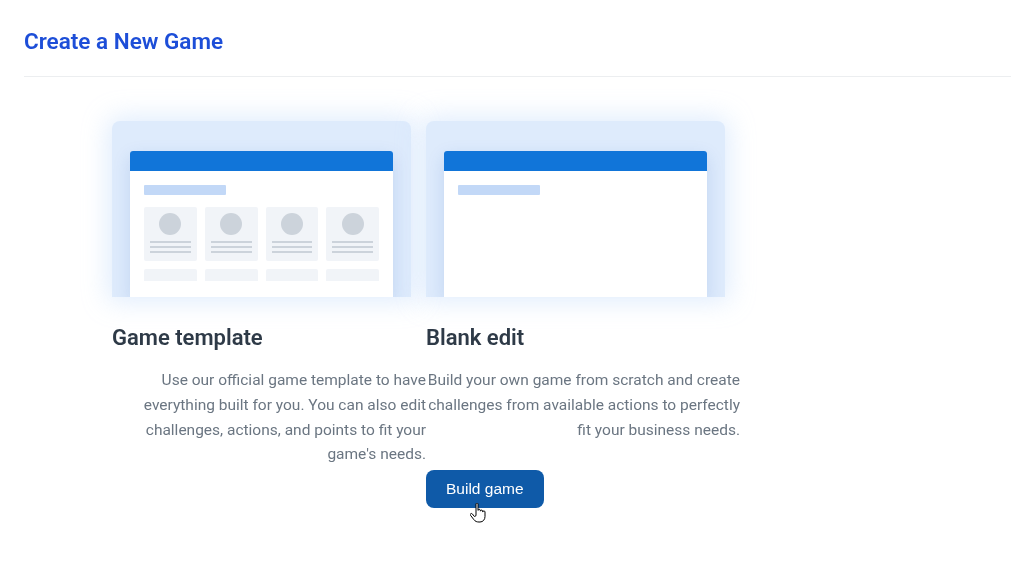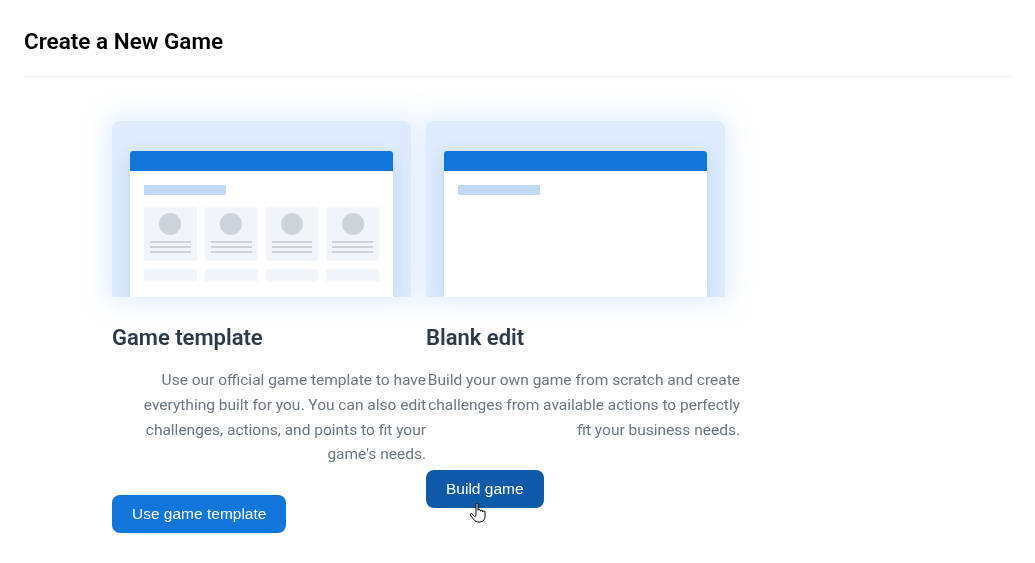--- a/index.html
+++ b/index.html
@@ -14,21 +14,21 @@
       width: 1035px;
       height: 563px;
       overflow: hidden;
     }
     .container {
       padding: 28px 24px 24px 24px;
     }
     .page-title {
       font-size: 22.5px;
       font-weight: 600;
-      color: #000000;
+      color: #1d4ed8;
       margin-bottom: 22px;
     }
     .divider {
       border: none;
       border-top: 1px solid #eceef0;
       margin-bottom: 44px;
     }
     .cards {
       display: flex;
       padding-left: 88px;
@@ -204,21 +204,20 @@
                 </div>
               <div class="tile-row2">
                   <div class="tile-row2-inner"></div>
                 </div>
             </div>
           </div>
         </div>
       </div>
       <h2 class="card-title">Game template</h2>
       <p class="card-desc">Use our official game template to have everything built for you. You can also edit challenges, actions, and points to fit your game's needs.</p>
-      <button class="btn">Use game template</button>
     </div>
 
     <div class="card">
       <div class="illustration">
         <div class="mockup">
           <div class="mockup-header"></div>
           <div class="mockup-body">
             <div class="mockup-strip"></div>
           </div>
         </div>

